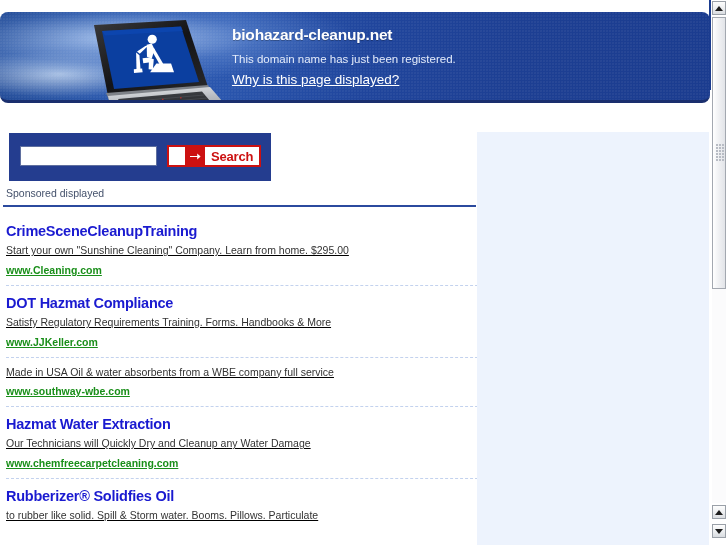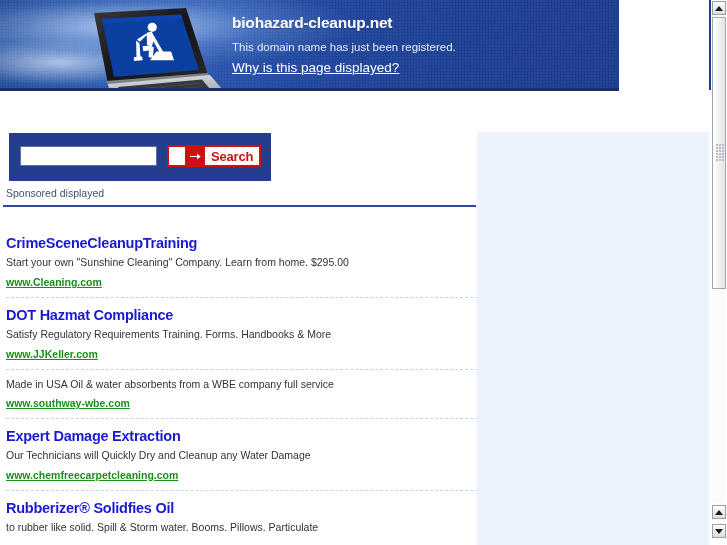--- a/index.html
+++ b/index.html
@@ -21,29 +21,30 @@
     left: 0; top: 0;
     width: 711px;
     height: 545px;
     overflow: hidden;
     background: #ffffff;
   }
 
   
   #banner {
     position: absolute;
-    left: 0; top: 0;
-    width: 619px;
+    left: 0; top: 12px;
+    width: 710px;
     height: 88px;
     background:
       radial-gradient(ellipse 330px 60px at 120px 26px, rgba(190,215,250,.85) 0%, rgba(120,160,225,.35) 42%, rgba(30,60,150,0) 72%),
       radial-gradient(ellipse 210px 48px at 60px 62px, rgba(225,240,255,.75) 0%, rgba(120,160,225,.22) 48%, rgba(30,60,150,0) 78%),
       linear-gradient(100deg, #123a86 0%, #1b49a0 16%, #2a56ae 32%, #20459c 52%, #1d3f93 72%, #1b3c8f 100%);
     border-bottom: 3px solid #1a2f6e;
     overflow: hidden;
+    border-radius: 8px;
   }
   #banner:after{
     content:"";
     position:absolute; left:0; top:0; right:0; bottom:0;
     background-image:
       radial-gradient(circle at 1px 1px, rgba(255,255,255,.055) 0.6px, rgba(0,0,0,0) 1.2px);
     background-size: 3px 3px;
     pointer-events:none;
   }
 
@@ -153,22 +154,23 @@
     left: 3px;
     top: 205px;
     width: 473px;
     height: 2px;
     background: #2b4a9e;
   }
 
   #listings {
     position: absolute;
     left: 0;
-    top: 226px;
+    top: 214px;
     width: 516px;
+    text-decoration: underline;
   }
   .listing {
     padding: 8px 0 0 6px;
   }
   .listing-title {
     font-size: 14.5px;
     font-weight: bold;
     color: #1a1ad0;
     line-height: 1.25;
     margin: 0 0 4px 0;
@@ -395,21 +397,21 @@
     </div>
     <div class="listing-sep"></div>
 
     <div class="listing">
       <div class="listing-desc">Made in USA Oil &amp; water absorbents from a WBE company full service</div>
       <a class="listing-url">www.southway-wbe.com</a>
     </div>
     <div class="listing-sep"></div>
 
     <div class="listing">
-      <a class="listing-title">Expert Damage Extraction</a>
+      <a class="listing-title">Hazmat Water Extraction</a>
       <div class="listing-desc">Our Technicians will Quickly Dry and Cleanup any Water Damage</div>
       <a class="listing-url">www.chemfreecarpetcleaning.com</a>
     </div>
     <div class="listing-sep"></div>
 
     <div class="listing">
       <a class="listing-title">Rubberizer® Solidfies Oil</a>
       <div class="listing-desc">to rubber like solid. Spill &amp; Storm water. Booms. Pillows. Particulate</div>
       
     </div>

